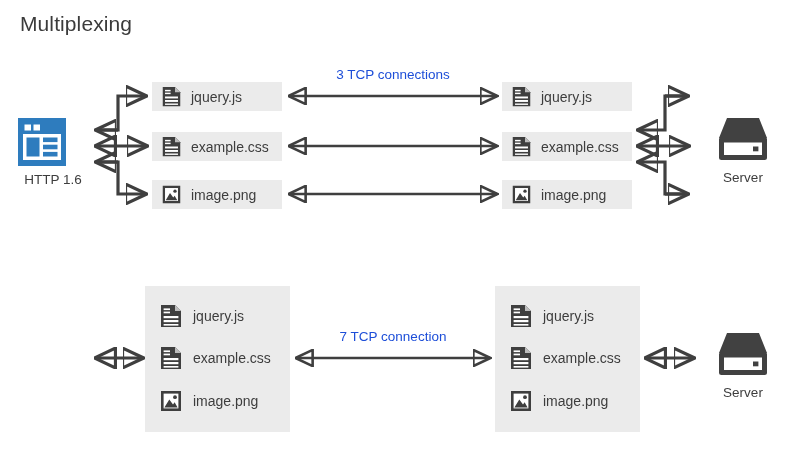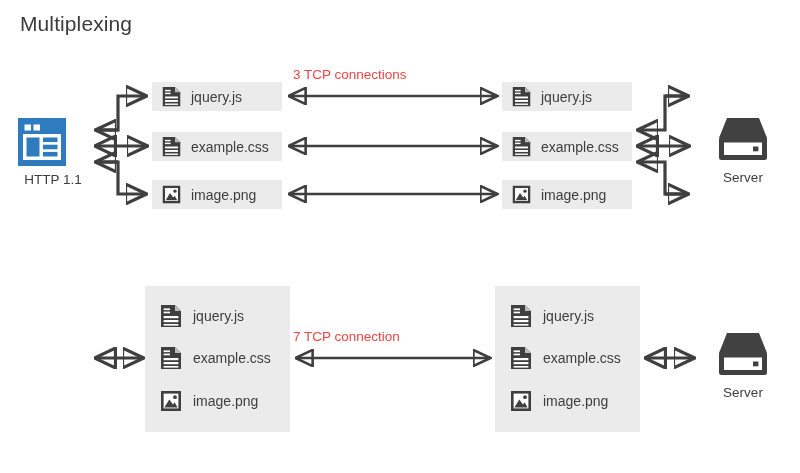--- a/index.html
+++ b/index.html
@@ -46,22 +46,22 @@
     position:absolute;background:#ebebeb;box-sizing:border-box;
   }
   .panel .prow{
     position:absolute;left:14px;display:flex;align-items:center;
   }
   .panel .prow .fico{width:24px;height:24px;flex:0 0 24px;}
   .panel .prow .fname{margin-left:10px;font-size:14px;color:#3d3d3d;white-space:nowrap;}
 
   
   .conn-label{
-    position:absolute;font-size:13.5px;color:#ef4444;
-    white-space:nowrap;
+    position:absolute;font-size:13.5px;color:#1d4ed8;
+    white-space:nowrap;text-align:center;
   }
 
   svg.wires{position:absolute;left:0;top:0;width:800px;height:473px;
             overflow:visible;pointer-events:none;}
   svg.wires path, svg.wires line{fill:none;stroke:#3f3f3f;}
 </style>
 </head>
 <body>
 
 <div class="canvas">
@@ -118,21 +118,21 @@
     <svg class="browser-ico" viewBox="0 0 48 48">
       <rect x="0" y="0" width="48" height="48" fill="#2e7cbe"></rect>
       <rect x="6.5" y="6.5" width="6.5" height="6" fill="#ffffff"></rect>
       <rect x="15.5" y="6.5" width="6.5" height="6" fill="#ffffff"></rect>
       <rect x="5" y="16" width="38" height="26" fill="#ffffff"></rect>
       <rect x="8.5" y="19.5" width="13" height="19" fill="#2e7cbe"></rect>
       <rect x="25" y="19.5" width="14.5" height="4.6" fill="#2e7cbe"></rect>
       <rect x="25" y="26.7" width="14.5" height="4.6" fill="#2e7cbe"></rect>
       <rect x="25" y="33.9" width="14.5" height="4.6" fill="#2e7cbe"></rect>
     </svg>
-    <div class="cap">HTTP 1.1</div>
+    <div class="cap">HTTP 1.6</div>
   </div>
 
   <div class="fbox" style="left:152px;top:82px;width:130px;height:29px;">
     <svg class="fico" viewBox="0 0 24 24">
       <path d="M2 1 h14 l6 6 v16 h-20 z" fill="#3f3f3f"></path>
       <path d="M16 1 v6 h6 z" fill="#bdbdbd"></path>
       <rect x="4.6" y="4.4" width="6.4" height="1.7" fill="#ffffff"></rect>
       <rect x="4.6" y="7.6" width="6.4" height="1.7" fill="#ffffff"></rect>
       <rect x="4.6" y="12" width="14.8" height="2.2" fill="#ffffff"></rect>
       <rect x="4.6" y="16" width="14.8" height="2.2" fill="#ffffff"></rect>

